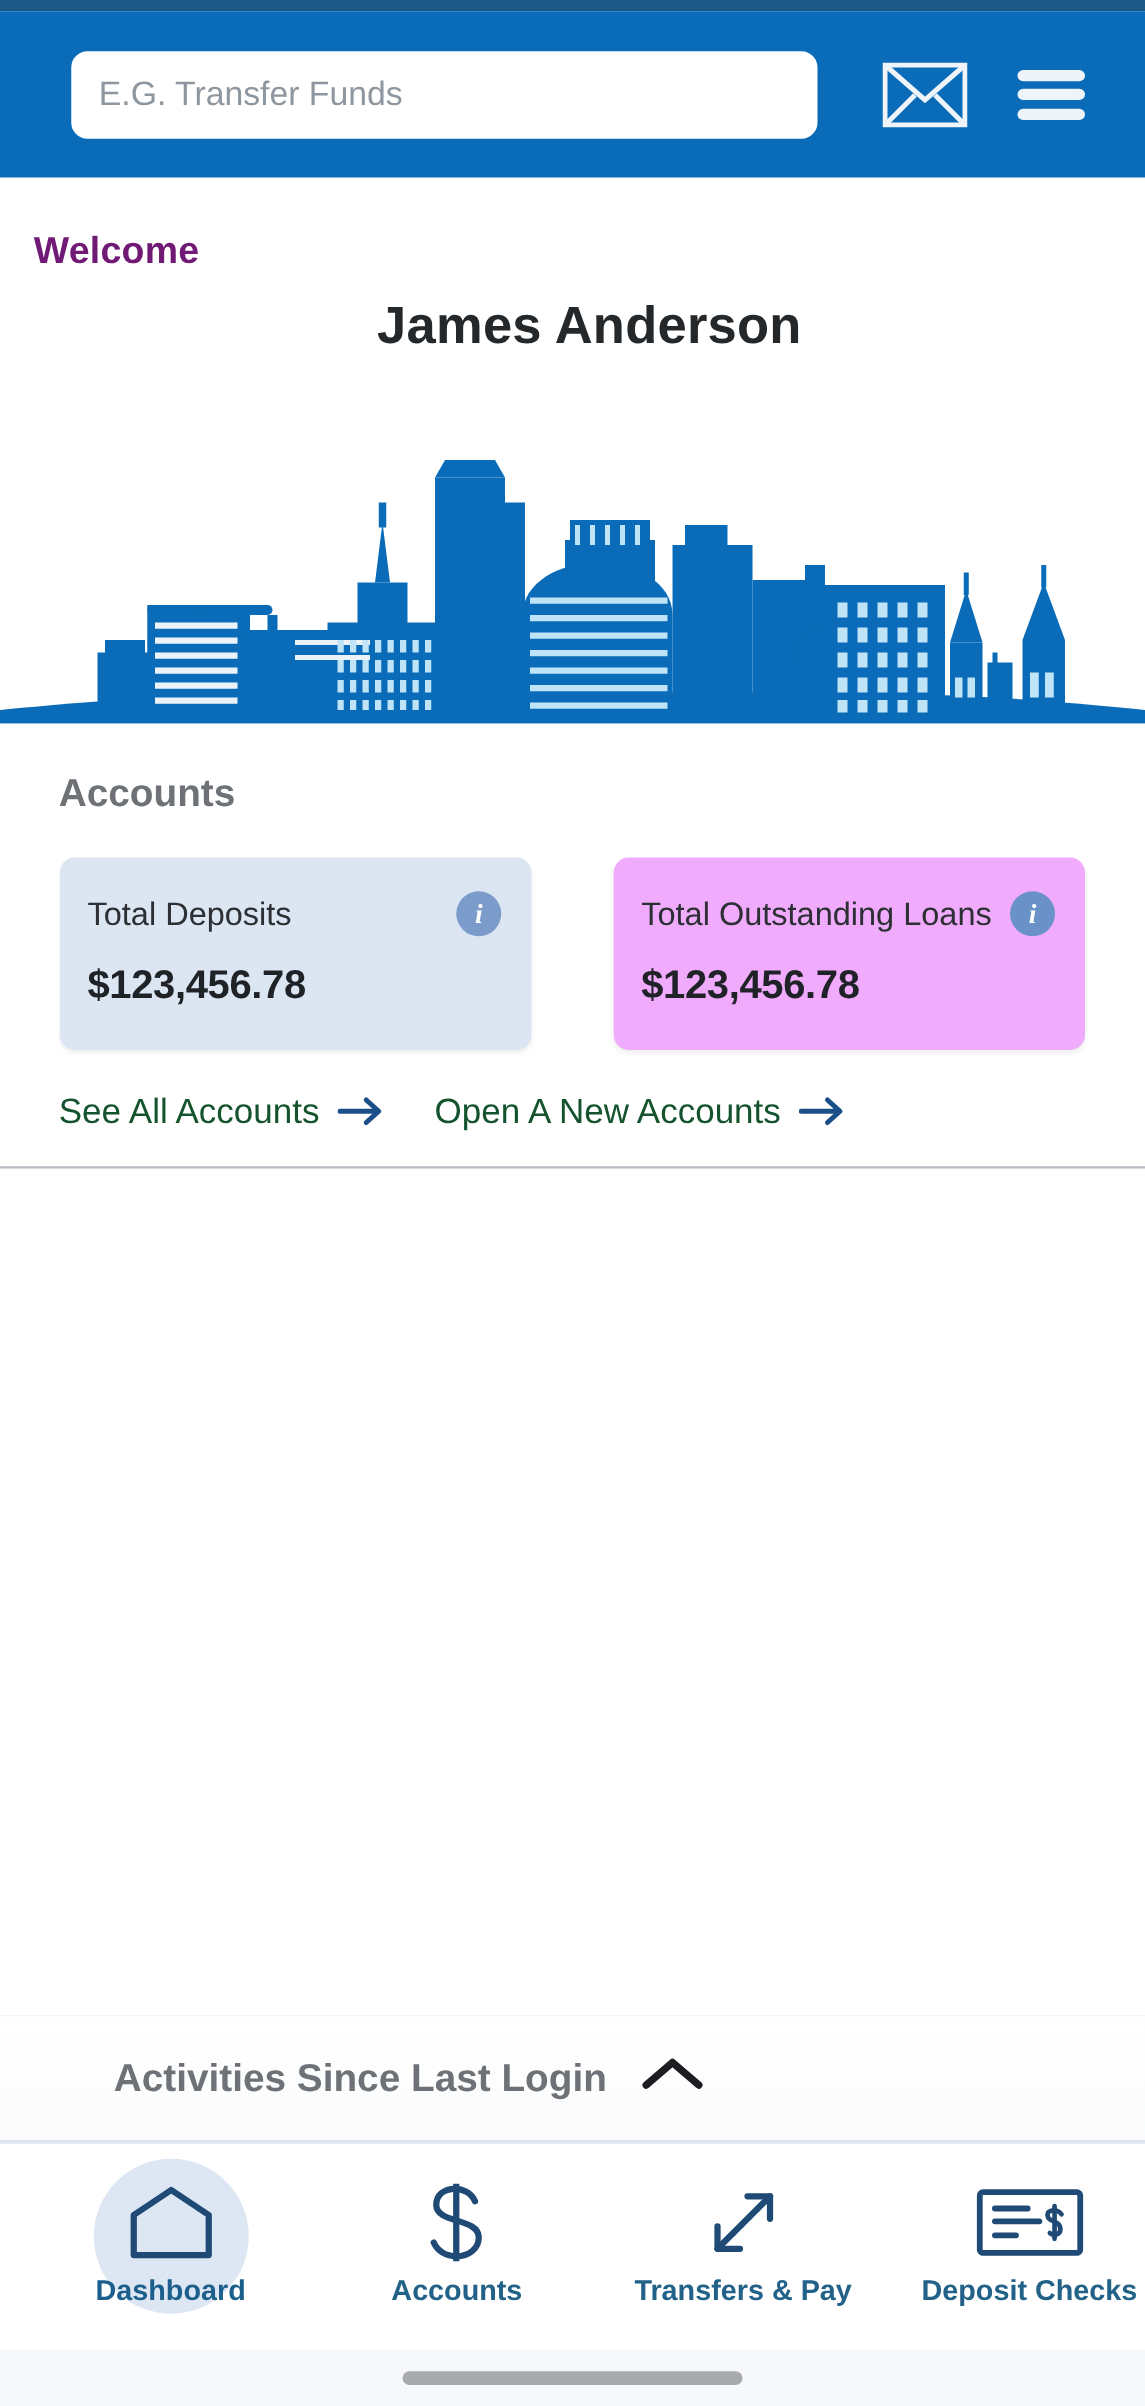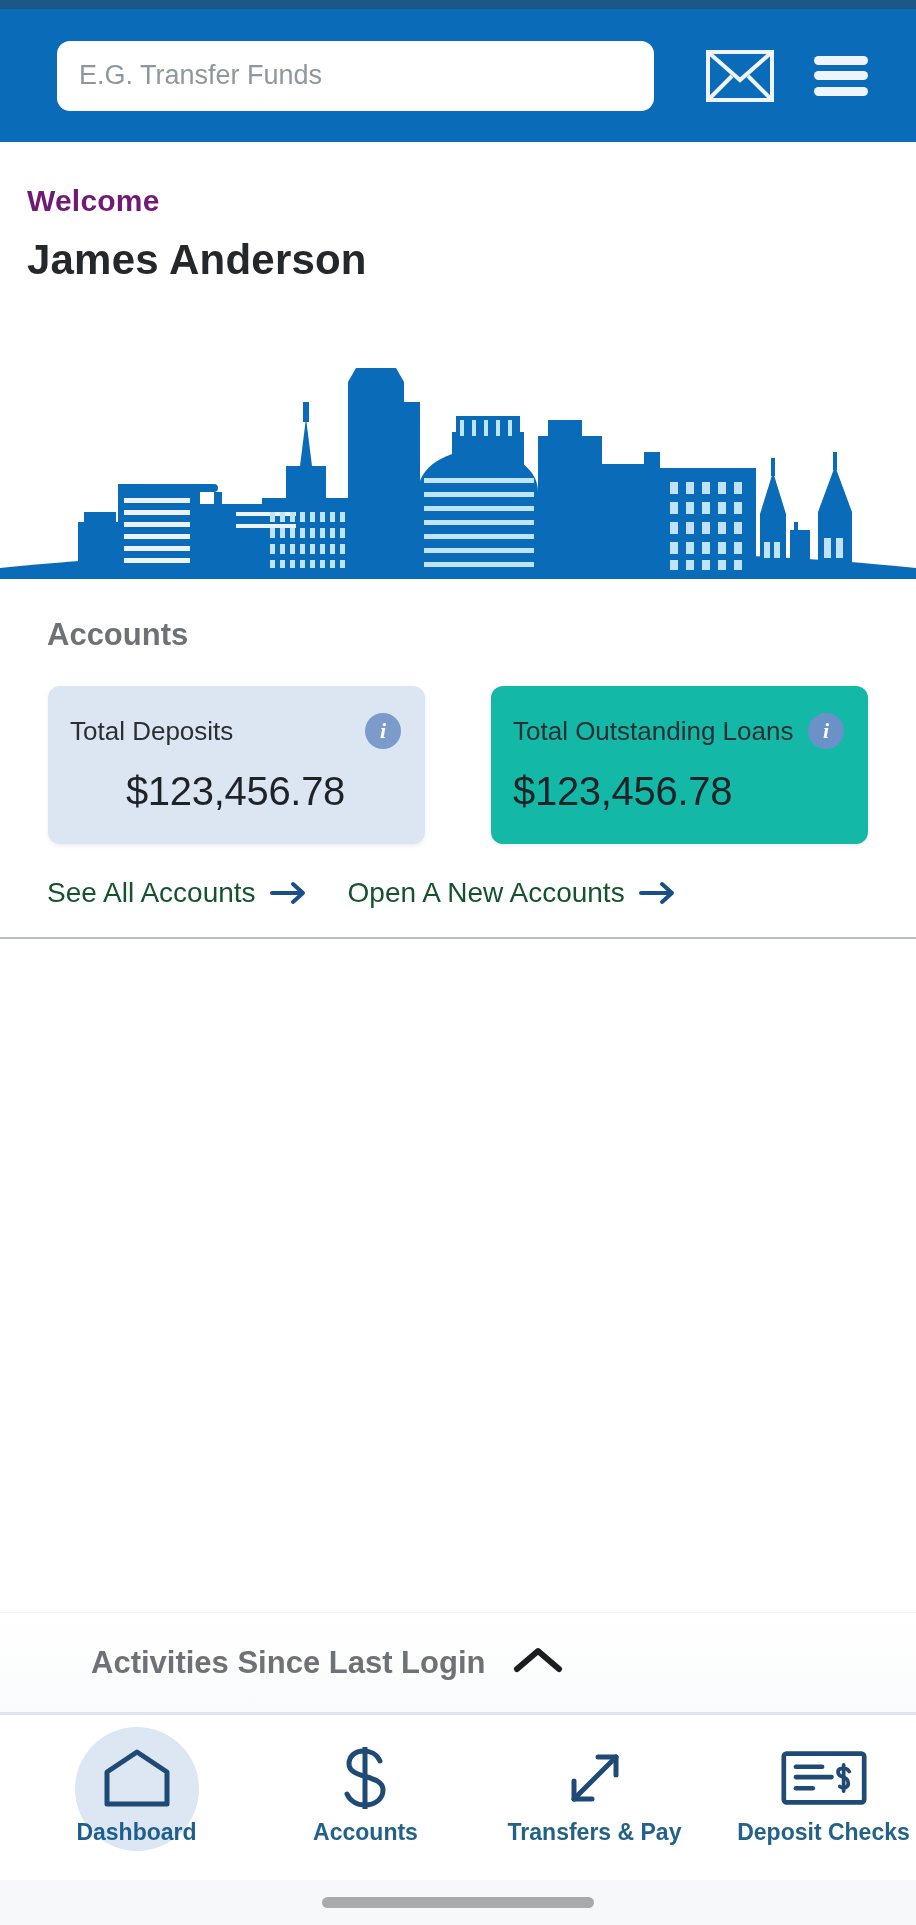--- a/index.html
+++ b/index.html
@@ -90,20 +90,21 @@
     font-weight: bold;
     color: #701a75;
     letter-spacing: .2px;
   }
   .user-name {
     font-size: 42px;
     font-weight: bold;
     color: #25282b;
     margin-top: 18px;
     letter-spacing: .2px;
+    text-align: center;
   }
 
   
   .skyline-wrap {
     flex: 0 0 auto;
     height: 263px;
     margin-top: 32px;
     position: relative;
     overflow: hidden;
   }
@@ -125,22 +126,22 @@
     gap: 18px;
     padding: 33px 48px 0 48px;
   }
   .acct-card {
     flex: 1 1 0;
     border-radius: 12px;
     padding: 27px 24px 30px 22px;
     min-height: 154px;
     box-shadow: 0 2px 4px rgba(0,0,0,0.07);
   }
-  .acct-card.deposits { background: #dbe6f2; text-align: center; }
-  .acct-card.loans { background: #14b8a6; margin-left: 48px; }
+  .acct-card.deposits { background: #dbe6f2; }
+  .acct-card.loans { background: #f0abfc; margin-left: 48px; }
   .acct-card-top {
     display: flex;
     align-items: center;
     justify-content: space-between;
     gap: 10px;
   }
   .acct-label {
     font-size: 26px;
     color: #2c2f33;
     white-space: nowrap;
@@ -156,22 +157,22 @@
     font-weight: bold;
     font-style: italic;
     font-family: "Liberation Serif", serif;
     display: flex;
     align-items: center;
     justify-content: center;
     cursor: pointer;
   }
   .acct-card.loans .info-icon { background: #6a92c9; }
   .acct-amount {
-    font-size: 40px;
-    font-weight: normal;
+    font-size: 32px;
+    font-weight: bold;
     color: #1f2327;
     margin-top: 20px;
     letter-spacing: -.3px;
   }
 
   .links-row {
     display: flex;
     align-items: center;
     gap: 38px;
     padding: 33px 0 0 47px;

